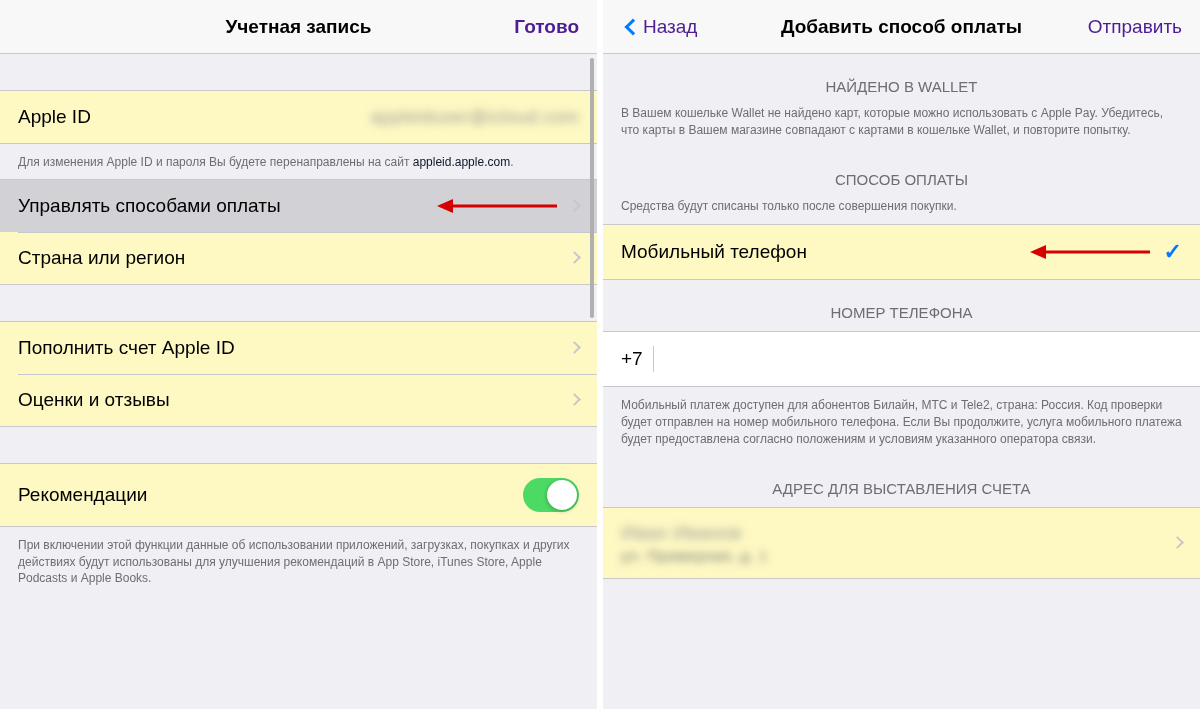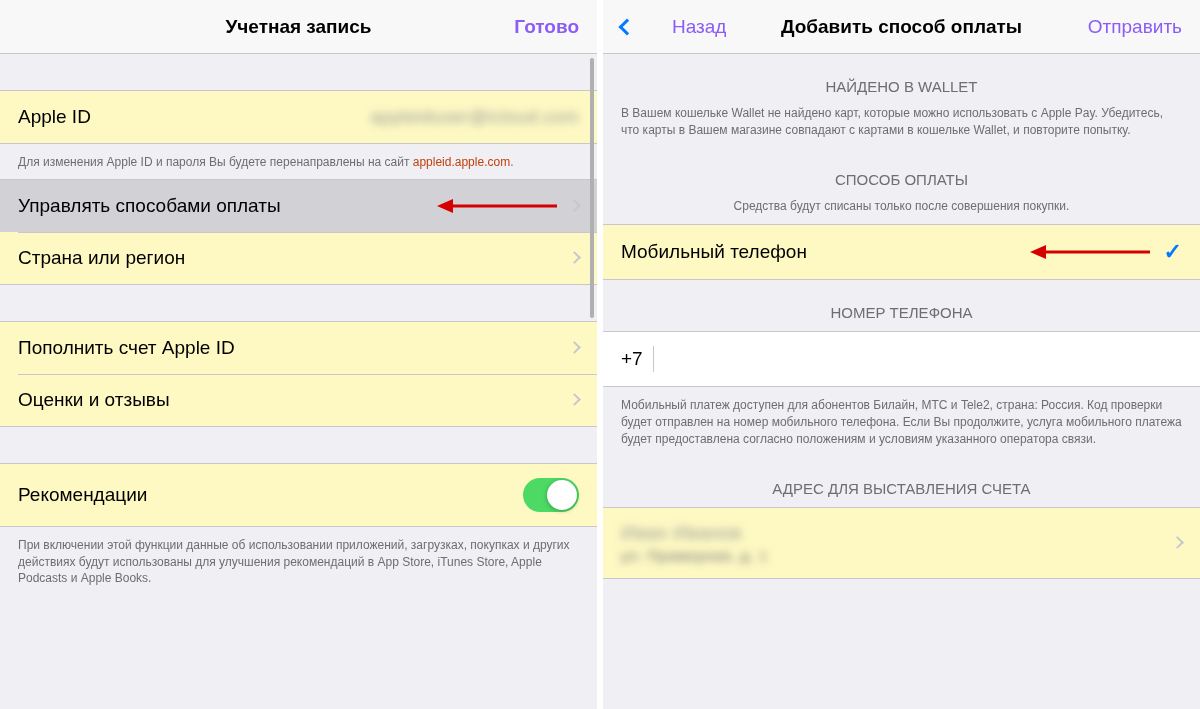--- a/index.html
+++ b/index.html
@@ -37,24 +37,24 @@
     font-weight: 600;
     color: #000;
   }
   .navbar .right, .navbar .left {
     position: absolute;
     top: 0;
     height: 54px;
     display: flex;
     align-items: center;
     font-size: 19px;
-    color: #8b5cf6;
+    color: #4c1d95;
   }
   .navbar .right { right: 18px; font-weight: 600; }
-  .navbar .left  { left: 18px; gap: 35px; }
+  .navbar .left  { left: 24px; }
   .navbar .left .chev {
     display: inline-block;
     width: 12px; height: 12px;
     border-left: 3px solid #007aff;
     border-bottom: 3px solid #007aff;
     transform: rotate(45deg);
     margin-right: 4px;
   }
   .navbar .right.plain { font-weight: 400; }
 
@@ -99,21 +99,21 @@
     color: #999;
     letter-spacing: 0.5px;
   }
   .footer-text, .header-text {
     padding: 10px 18px 8px 18px;
     font-size: 12px;
     color: #6d6d72;
     line-height: 1.4;
   }
   .header-text { text-transform: uppercase; font-size: 15px; padding-top: 22px; text-align: center; }
-  .footer-text a { color: #c2410c; text-decoration: none; }
+  .footer-text a { color: #0f172a; text-decoration: none; }
 
   .switch {
     width: 56px; height: 34px;
     background: #4cd964;
     border-radius: 17px;
     position: relative;
     flex-shrink: 0;
   }
   .switch .knob {
     position: absolute;
@@ -237,21 +237,21 @@
     </div>
     <div class="title">Добавить способ оплаты</div>
     <div class="right plain">Отправить</div>
   </div>
   <div class="content">
 
     <div class="header-text">НАЙДЕНО В WALLET</div>
     <div class="footer-text" style="padding-top:0;">В Вашем кошельке Wallet не найдено карт, которые можно использовать с Apple Pay. Убедитесь, что карты в Вашем магазине совпадают с картами в кошельке Wallet, и повторите попытку.</div>
 
     <div class="header-text">СПОСОБ ОПЛАТЫ</div>
-    <div class="footer-text" style="padding-top:0; padding-bottom:10px;text-align:center;">Средства будут списаны только после совершения покупки.</div>
+    <div class="footer-text" style="padding-top:0; padding-bottom:10px;">Средства будут списаны только после совершения покупки.</div>
 
     <div class="group">
       <div class="cell" style="position:relative;">
         <span>Мобильный телефон</span>
         <span class="check">✓</span>
         <span class="arrow" style="right:50px; top:50%; transform:translateY(-50%);">
           <svg viewBox="0 0 120 18">
               <line x1="120" y1="9" x2="12" y2="9" stroke="#d60000" stroke-width="3"></line>
               <polygon points="0,9 16,2 16,16" fill="#d60000"></polygon>
             </svg>

